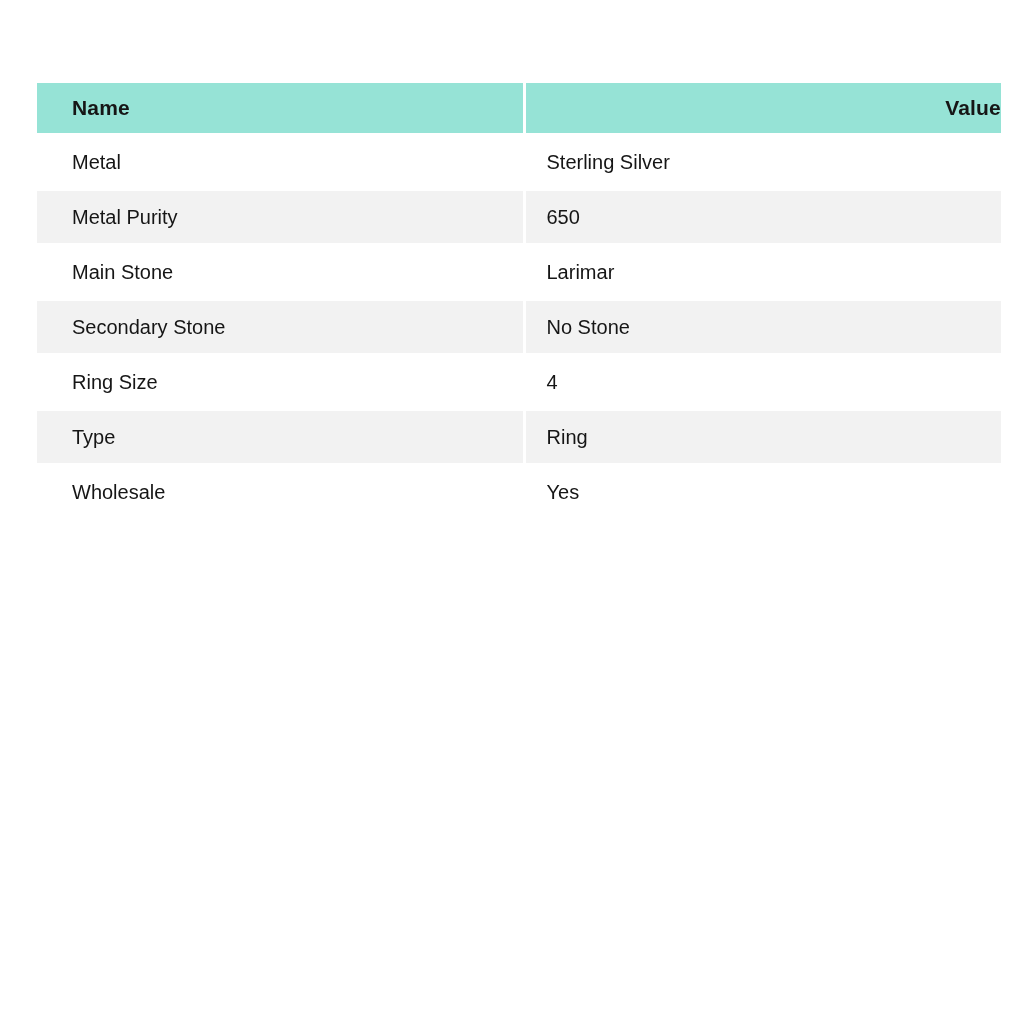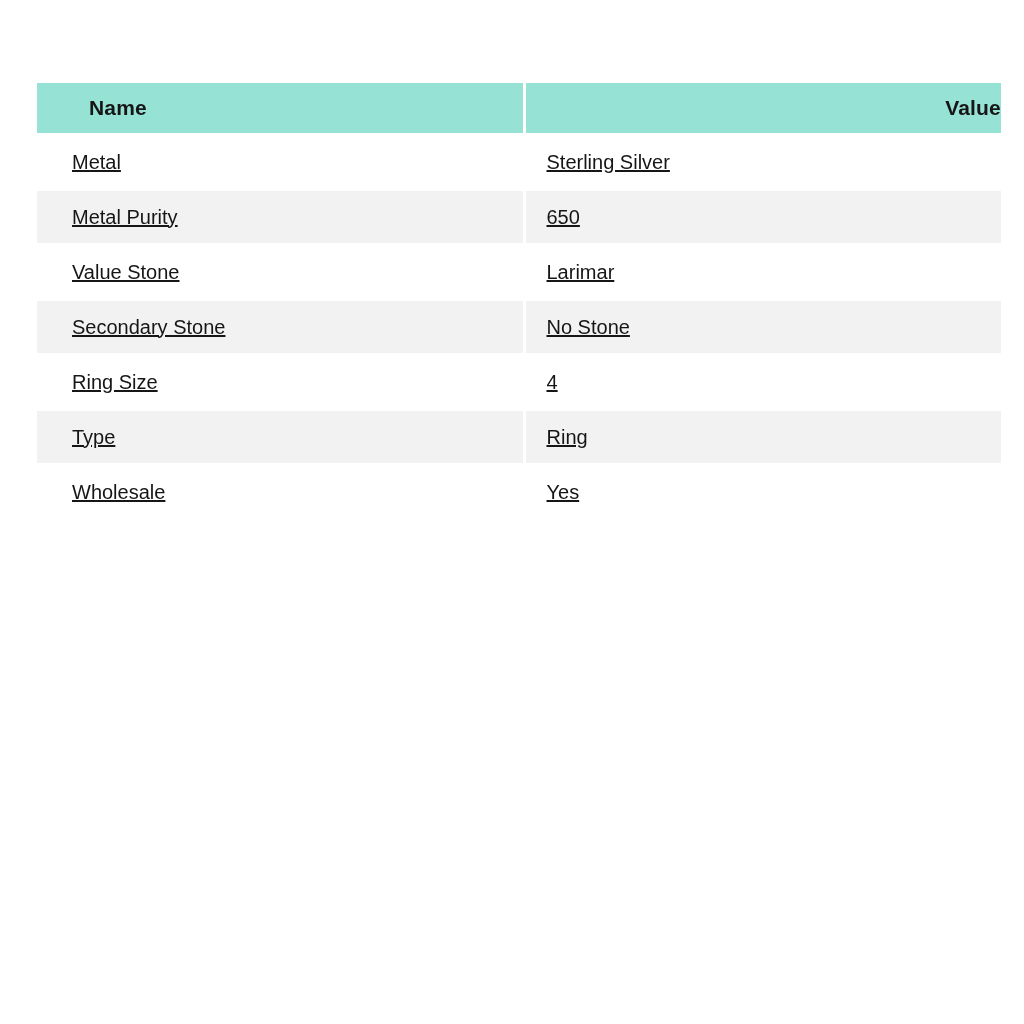--- a/index.html
+++ b/index.html
@@ -27,42 +27,41 @@
   col.col-value { width: 477px; }
 
   thead th {
     background: var(--header-bg, #96e3d6);
     height: 50px;
     text-align: left;
     vertical-align: middle;
     font-size: 21px;
     font-weight: 600;
     color: var(--text-color, #161616);
-    padding: 0 0 0 52px;
+    padding: 0 0 0 35px;
     letter-spacing: 0.2px;
   }
   thead th.value-col {
     padding-left: 21px;
     text-align: right;
   }
   thead th:first-child {
     border-right: 3px solid #ffffff;
   }
 
   tbody td {
     height: 52px;
     vertical-align: middle;
     font-size: 20px;
     font-weight: 400;
     color: var(--text-color, #161616);
     padding: 0 0 0 35px;
     border-top: 3px solid #ffffff;
     border-bottom: 3px solid #ffffff;
     background: var(--row-bg, #ffffff);
-    text-decoration: underline;
   }
   tbody td.value-cell {
     padding-left: 21px;
     margin-top: 48px;
   }
   tbody td:first-child {
     border-right: 3px solid #ffffff;
   }
   tbody tr:nth-child(even) td {
     background: var(--row-alt-bg, #f2f2f2);
@@ -86,21 +85,21 @@
     <tbody>
         <tr>
           <td class="name-cell">Metal</td>
           <td class="value-cell">Sterling Silver</td>
         </tr>
         <tr>
           <td class="name-cell">Metal Purity</td>
           <td class="value-cell">650</td>
         </tr>
         <tr>
-          <td class="name-cell">Value Stone</td>
+          <td class="name-cell">Main Stone</td>
           <td class="value-cell">Larimar</td>
         </tr>
         <tr>
           <td class="name-cell">Secondary Stone</td>
           <td class="value-cell">No Stone</td>
         </tr>
         <tr>
           <td class="name-cell">Ring Size</td>
           <td class="value-cell">4</td>
         </tr>

